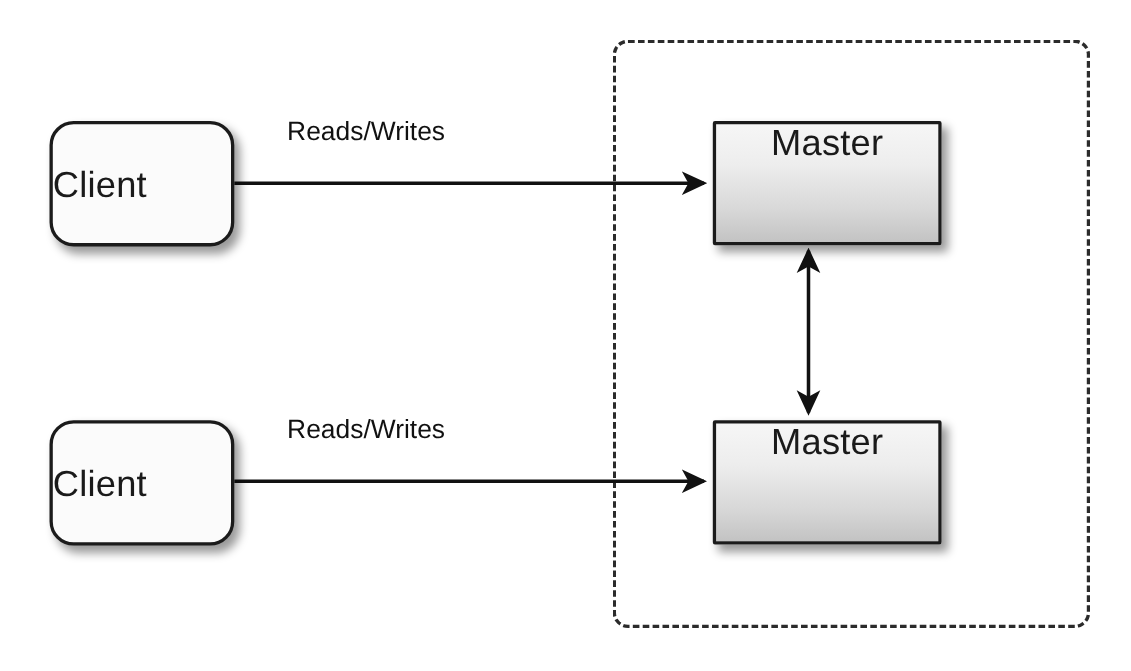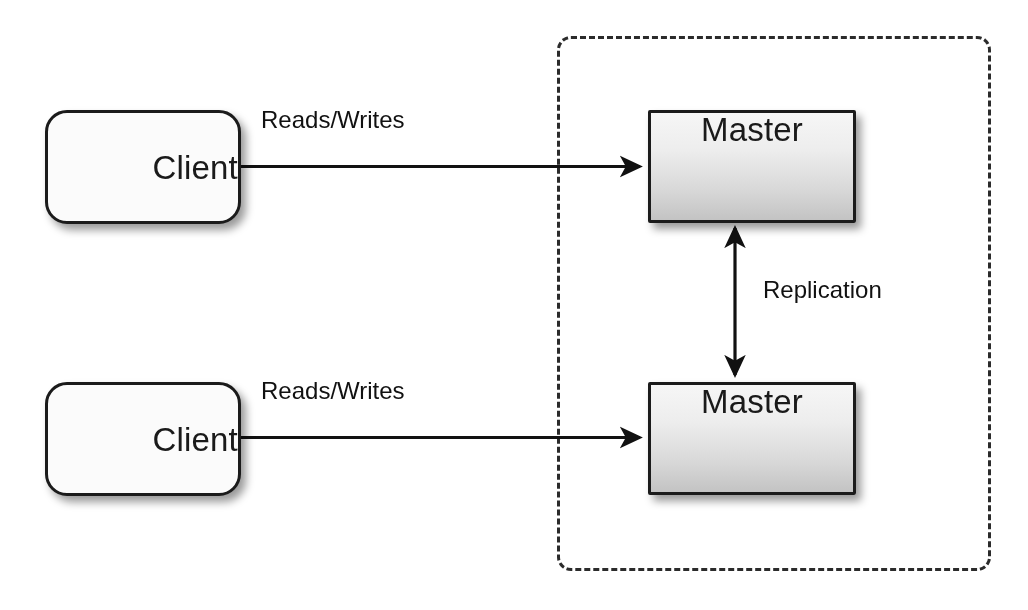--- a/index.html
+++ b/index.html
@@ -25,30 +25,30 @@
     width: 434px;
     height: 535px;
     border: 3px dashed #2b2b2b;
     border-radius: 14px;
     box-sizing: border-box;
   }
 
   
   .node-client {
     position: absolute;
-    width: 196px;
+    width: 168px;
     height: 114px;
     background: #fbfbfb;
     border: 3px solid #1b1b1b;
     border-radius: 22px;
     box-sizing: border-box;
     box-shadow: 5px 6px 9px rgba(0,0,0,0.40);
     display: flex;
     align-items: center;
-    justify-content: flex-end;
+    justify-content: flex-start;
   }
   .node-client .node-label {
     font-size: 33px;
     color: #1a1a1a;
     letter-spacing: 0.2px;
     line-height: 1;
   }
 
   
   .node-master {
@@ -138,15 +138,14 @@
   </div>
 
   <div class="node-master" id="master-bottom">
     <span class="node-label">Master</span>
   </div>
 
   <div class="edge-label" id="label-rw-top">Reads/Writes</div>
 
   <div class="edge-label" id="label-rw-bottom">Reads/Writes</div>
 
-  <div class="edge-label" id="label-replication">Replication</div>
 
 </div>
 
 </body></html>

